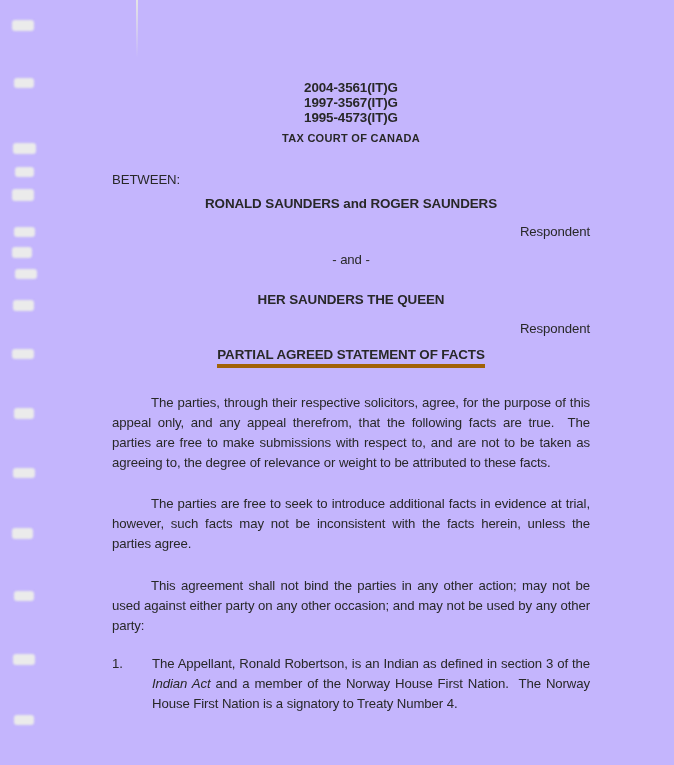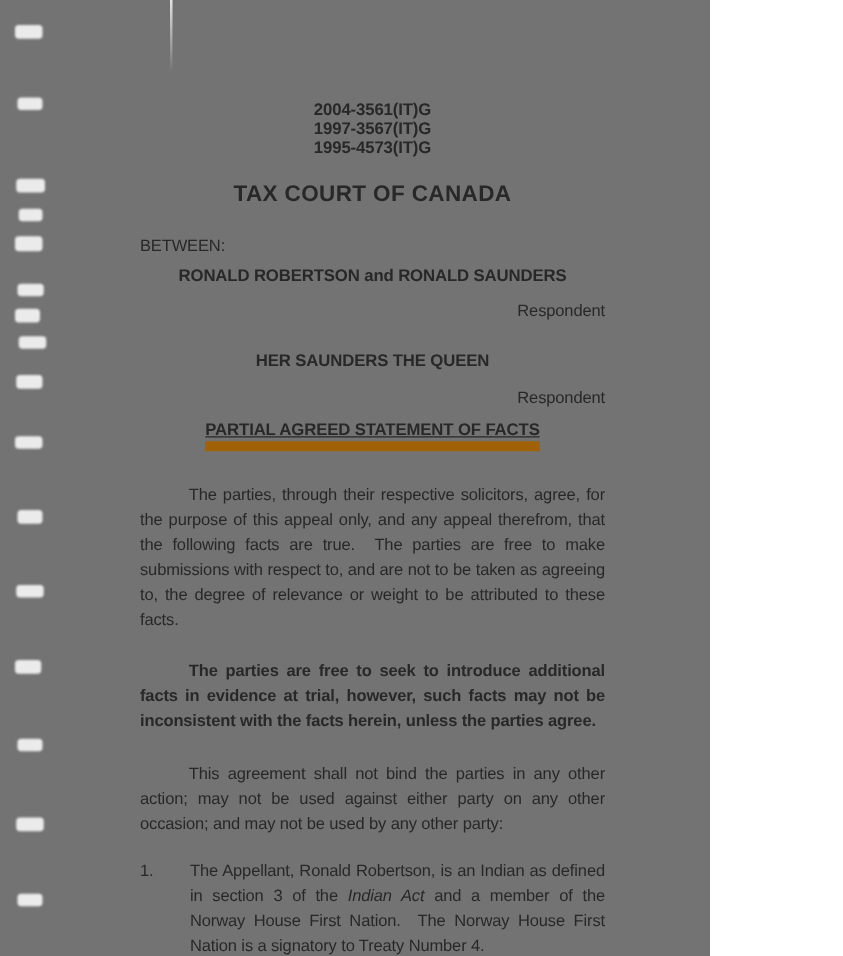--- a/index.html
+++ b/index.html
@@ -4,22 +4,22 @@
 <style>
   html, body { margin: 0; padding: 0; }
   body {
     width: 674px; height: 765px;
     background: #ffffff;
     font-family: "Liberation Sans", sans-serif;
     color: #282828;
   }
   .page {
     position: relative;
-    width: 568px; height: 765px;
-    background: #737373;
+    width: 674px; height: 765px;
+    background: #c4b5fd;
     overflow: hidden;
   }
   
   .artifact-vline {
     position: absolute; left: 136px; top: 0; width: 2px; height: 58px;
     background: linear-gradient(#e4e4e4, rgba(230,230,230,0));
   }
   .mark {
     position: absolute;
     background: #ebebeb;
@@ -31,45 +31,44 @@
     left: 112px; right: 84px; top: 80px;
     font-size: 13.2px;
     line-height: 20px;
     letter-spacing: -0.1px;
   }
   .center { text-align: center; }
   .right  { text-align: right; }
   .bold   { font-weight: bold; }
   .hdr    { line-height: 15px; }
   .case-numbers { line-height: 15px; font-weight: bold; font-size: 13.4px; }
-  .court-title  { margin-top: 23px; font-size: 18px; letter-spacing: 0.3px; }
+  .court-title  { margin-top: 6px; font-size: 11px; letter-spacing: 0.3px; }
   .between      { margin-top: 26px; }
   .party-names  { font-size: 13.4px; }
   .m-appellant-names  { margin-top: 9px; }
   .m-appellants-role  { margin-top: 13px; }
   .m-and              { margin-top: 13px; }
   .m-respondent-name  { margin-top: 25px; }
   .m-respondent-role  { margin-top: 14px; }
   .doc-title    { margin-top: 10px; line-height: 17px; }
   .doc-title .underline {
     display: inline-block;
     font-weight: bold;
     font-size: 13.4px;
-    border-bottom: 8px solid #a16207;
+    border-bottom: 4px solid #a16207;
     padding-bottom: 1px;
-    text-decoration: underline;
   }
   .para {
     margin: 0;
     text-align: justify;
     text-indent: 39px;
     white-space: pre-wrap;
   }
   .p1 { margin-top: 25px; }
-  .p2 { margin-top: 21px; font-weight: bold; }
+  .p2 { margin-top: 21px; }
   .p3 { margin-top: 22px; }
   .item { display: flex; margin-top: 18px; }
   .item-num  { width: 40px; flex: 0 0 40px; }
   .item-text { flex: 1; text-align: justify; white-space: pre-wrap; }
   .italic { font-style: italic; }
 </style>
 </head>
 <body>
 
 <div class="page">
@@ -99,24 +98,25 @@
     <div class="case-numbers center">
       <div>2004-3561(IT)G</div>
       <div>1997-3567(IT)G</div>
       <div>1995-4573(IT)G</div>
     </div>
 
     <div class="court-title hdr center bold">TAX COURT OF CANADA</div>
 
     <div class="between hdr">BETWEEN:</div>
 
-    <div class="party-names hdr center bold m-appellant-names">RONALD ROBERTSON and RONALD SAUNDERS</div>
+    <div class="party-names hdr center bold m-appellant-names">RONALD SAUNDERS and ROGER SAUNDERS</div>
 
     <div class="hdr right m-appellants-role">Respondent</div>
 
+    <div class="hdr center m-and">- and -</div>
 
     <div class="party-names hdr center bold m-respondent-name">HER SAUNDERS THE QUEEN</div>
 
     <div class="hdr right m-respondent-role">Respondent</div>
 
     <div class="doc-title center">
       <span class="underline">PARTIAL AGREED STATEMENT OF FACTS</span>
     </div>
 
     <p class="para p1">The parties, through their respective solicitors, agree, for the purpose of this appeal only, and any appeal therefrom, that the following facts are true.  The parties are free to make submissions with respect to, and are not to be taken as agreeing to, the degree of relevance or weight to be attributed to these facts.</p>

